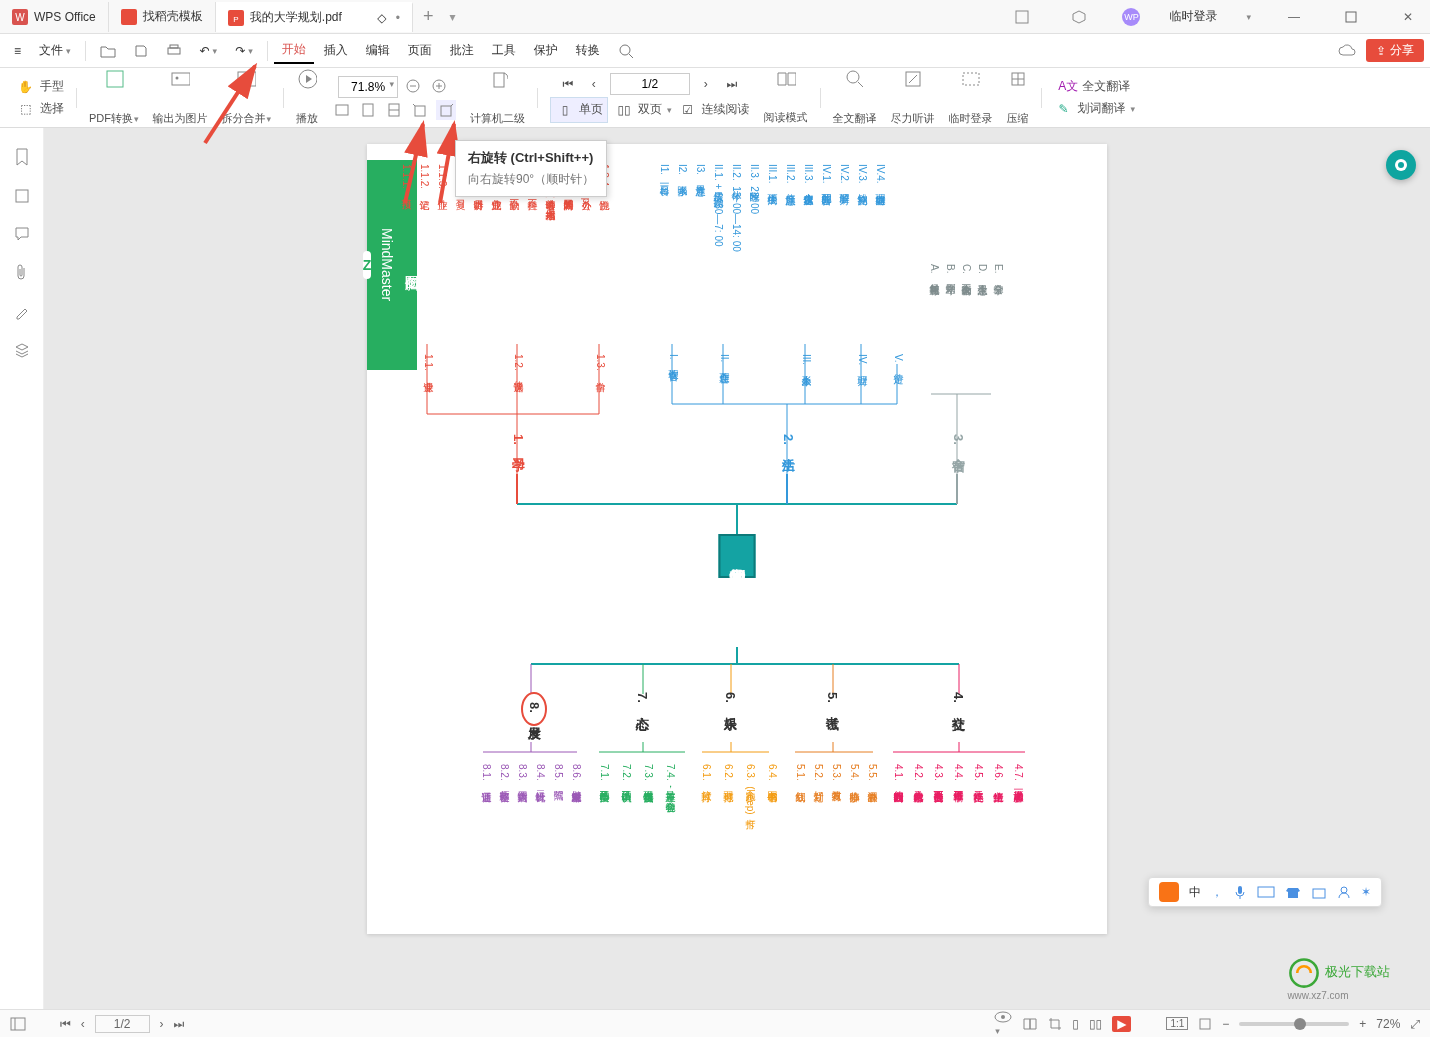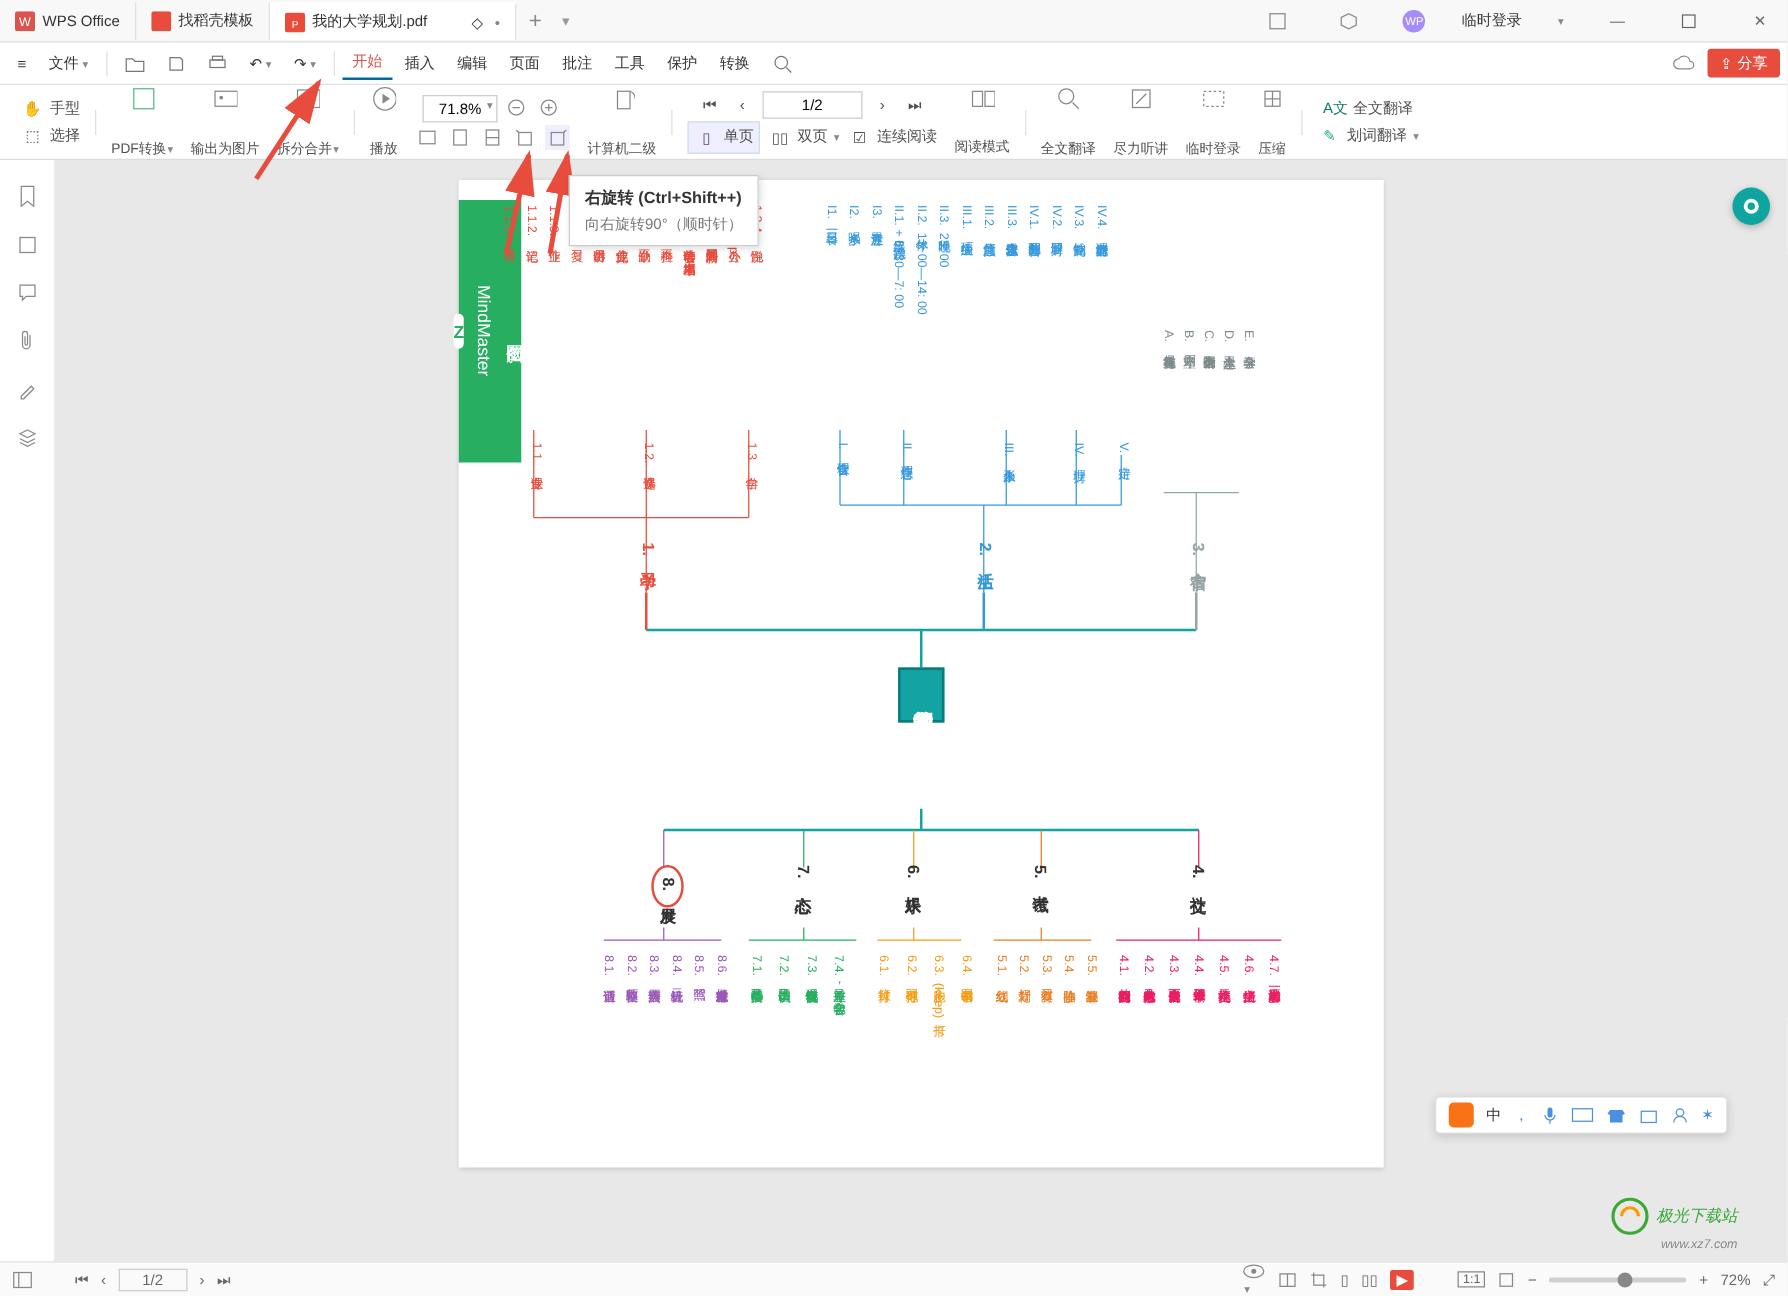--- a/index.html
+++ b/index.html
@@ -12,21 +12,21 @@
 .tab-icon { width: 16px; height: 16px; display: inline-flex; align-items: center; justify-content: center; }
 .tab-close { color: #888; }
 .tab-add { padding: 0 10px; color: #888; font-size: 18px; }
 .titlebar-right { margin-left: auto; display: flex; align-items: center; gap: 29px; padding-right: 8px; }
 .win-btn { width: 28px; height: 28px; display: flex; align-items: center; justify-content: center; color: #666; }
 .avatar { width: 18px; height: 18px; border-radius: 50%; background: #a78bfa; color: #fff; font-size: 9px; display: inline-flex; align-items: center; justify-content: center; }
 
 
 .menubar { height: 34px; display: flex; align-items: center; border-bottom: 1px solid #e0e0e0; padding: 0 6px; gap: 2px; }
 .menu-btn { padding: 4px 8px; cursor: pointer; display: flex; align-items: center; gap: 2px; }
-.menu-btn.active { color: #d9534f; border-bottom: 2px solid #0369a1; }
+.menu-btn.active { color: #d9534f; border-bottom: 2px solid #000000; }
 .menubar-right { margin-left: auto; display: flex; align-items: center; gap: 10px; }
 .share-btn { background: #e74c3c; color: #fff; padding: 3px 10px; border-radius: 3px; display: flex; align-items: center; gap: 4px; }
 .vline { width: 1px; height: 20px; background: #e0e0e0; margin: 0 4px; }
 
 
 .ribbon { height: 60px; display: flex; align-items: center; border-bottom: 1px solid #dcdcdc; padding: 0 10px; gap: 2px; background: #fff; }
 .rib-group { display: flex; flex-direction: column; align-items: center; justify-content: center; padding: 0 6px; height: 54px; gap: 22px; }
 .rib-group.row2 { gap: 2px; }
 .rib-label { font-size: 11px; color: #505050; }
 .rib-icon { width: 20px; height: 20px; display: inline-flex; align-items: center; justify-content: center; color: #505050; }
@@ -68,21 +68,21 @@
 .branch { position: absolute; writing-mode: vertical-rl; font-size: 13px; font-weight: 600; }
 .leaf { position: absolute; writing-mode: vertical-rl; font-size: 10px; color: #666; }
 .circle-node { position: absolute; writing-mode: vertical-rl; font-size: 13px; font-weight: 600; border: 2px solid #e74c3c; border-radius: 50%; padding: 8px 2px; color: #333; }
 
 
 .ime-bar { position: absolute; right: 48px; bottom: 130px; background: #fff; border: 1px solid #ddd; border-radius: 4px; padding: 4px 10px; box-shadow: 0 2px 8px rgba(0,0,0,0.15); display: flex; align-items: center; gap: 10px; z-index: 300; }
 .ime-logo { width: 20px; height: 20px; background: #f97316; border-radius: 4px; }
 .ime-icon { color: #4a90e2; }
 
 
-.watermark { position: absolute; right: 40px; bottom: 36px; font-size: 13px; color: #3ba838; font-style: italic; z-index: 250; text-align: right; }
+.watermark { position: absolute; right: 40px; bottom: 36px; font-size: 13px; color: #3ba838; z-index: 250; }
 .watermark .sub { font-size: 10px; color: #888; display: block; }
 .wlogo { width: 34px; height: 34px; display: inline-block; vertical-align: middle; }
 
 svg { display: block; }
 </style>
 </head>
 <body>
 
 <div class="titlebar">
   <div class="tab">
@@ -365,21 +365,21 @@
         <svg width="20" height="20">
           <rect x="4" y="4" width="12" height="12" fill="none" stroke="#888"></rect>
           <path d="M4 10h12M10 4v12" stroke="#888"></path>
         </svg>
       </span>
     <span class="rib-label">压缩</span>
   </div>
   <div class="vline"></div>
   <div class="rib-group row2">
     <div class="rib-pair">
-        <span class="rib-icon" style="color:#0f766e;">A文</span>
+        <span class="rib-icon" style="color:#a21caf;">A文</span>
         <span>全文翻译</span>
       </div>
     <div class="rib-pair">
         <span class="rib-icon" style="color:#2a8;">✎</span>
         <span>划词翻译</span>
         <span class="rib-dd">▾</span>
       </div>
   </div>
 </div>
 

